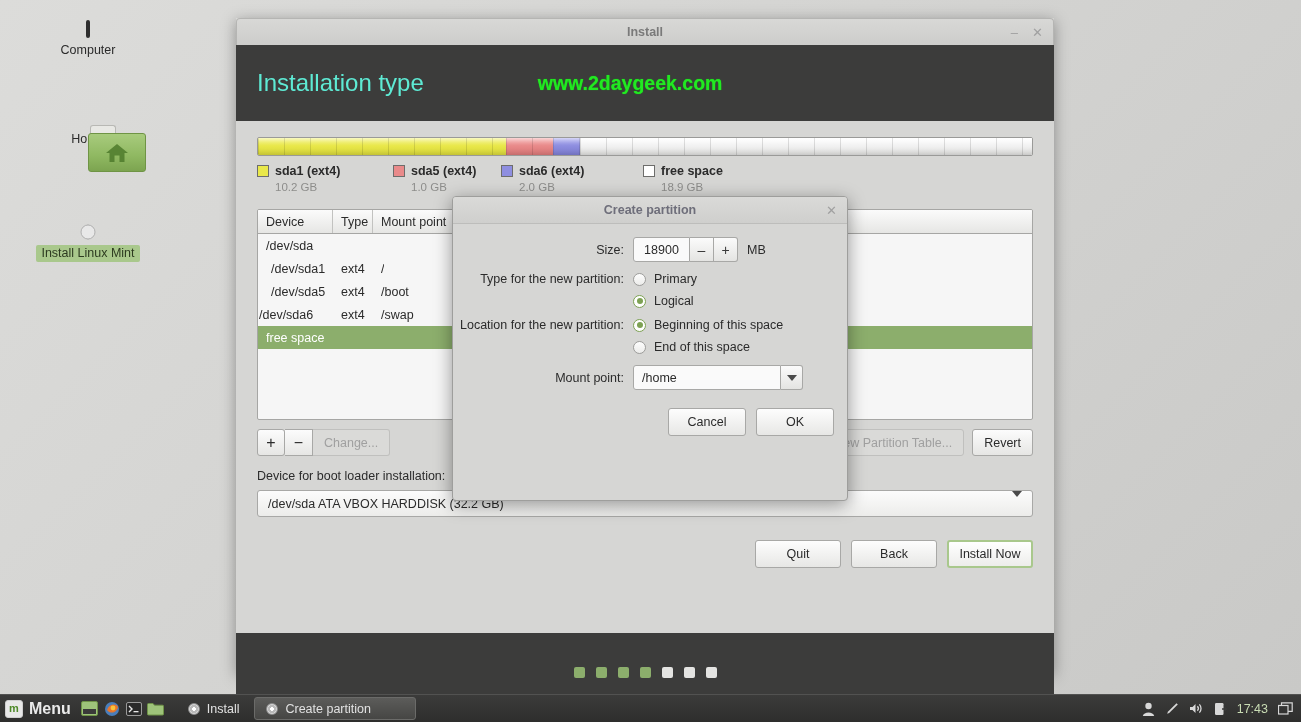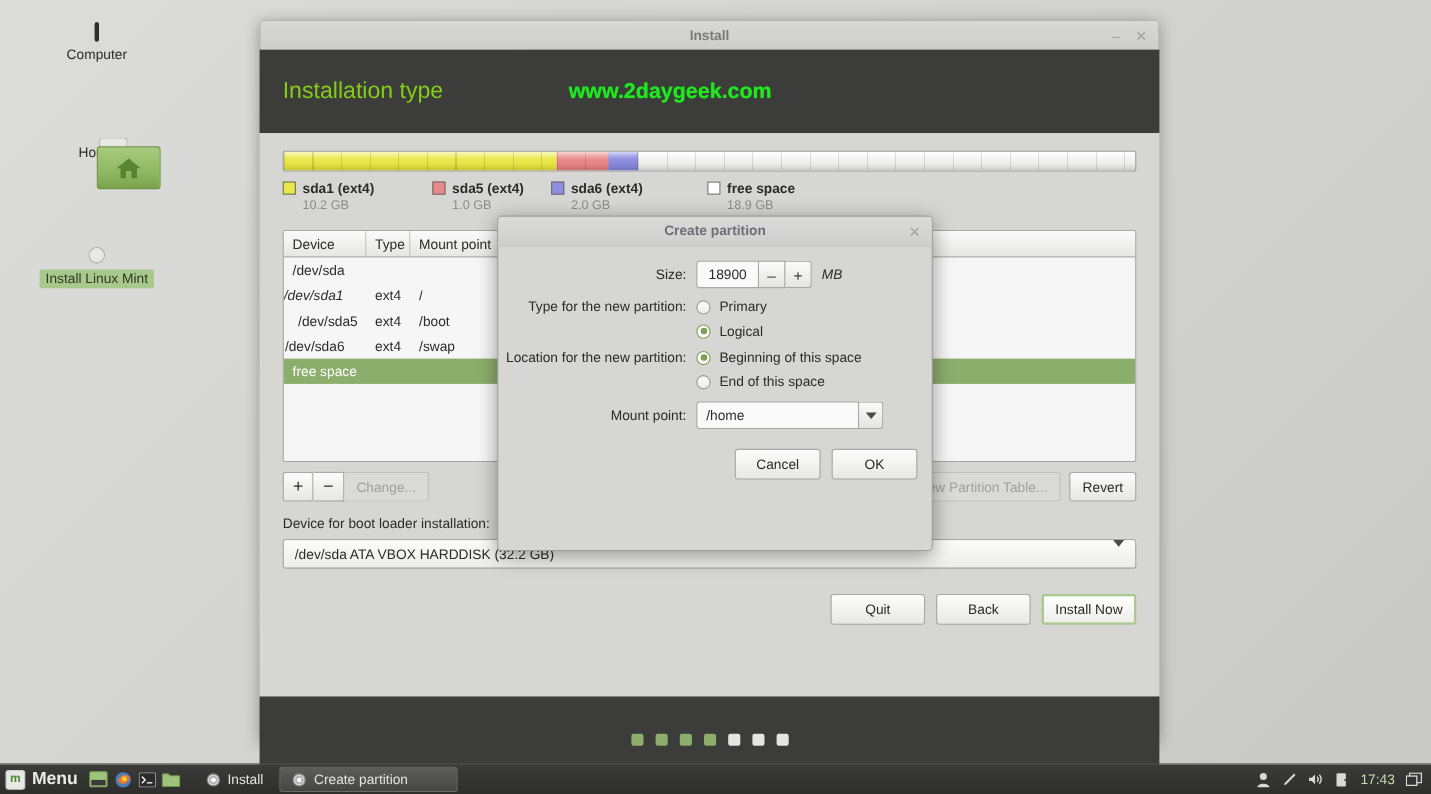--- a/index.html
+++ b/index.html
@@ -79,21 +79,21 @@
   }
   #titlebar .t-title {
     flex: 1; text-align: center; font-size: 12.5px; color: #7a7a7a; font-weight: bold;
   }
   #titlebar .t-btns { position:absolute; right: 10px; top:0; height:27px; display:flex; align-items:center; gap:14px;}
   #titlebar .t-btn { color:#a0a0a0; font-size:13px; cursor:pointer; line-height:1; }
 
   #header {
     height: 76px; background: #3c3c3b; display: flex; align-items: center; padding: 0 0 0 21px;
   }
-  #header .h-title { color: #84cc16; font-size: 21px; }
+  #header .h-title { color: #5eead4; font-size: 24px; }
   #header .watermark {
     color: #22e822; font-size: 19.5px; font-weight: bold; margin-left: 114px;
     text-shadow: 0 0 1px #12c412;
   }
 
   #content {
     background: #d6d6d4; height: 512px; padding: 0 21px; position: relative;
   }
 
   
@@ -194,21 +194,21 @@
   .spin { display:flex; height:25px; }
   .spin .val {
     width: 57px; border:1px solid #a8a8a6; border-radius: 3px 0 0 3px; background:#fafafa;
     display:flex; align-items:center; justify-content:center; font-size:12.5px; color:#2b2b2b;
   }
   .spin .sb {
     width: 24px; border:1px solid #a8a8a6; border-left:none; background: linear-gradient(180deg,#fbfbfb,#e4e4e2);
     display:flex; align-items:center; justify-content:center; font-size:14px; color:#3b3b3b; cursor:pointer;
   }
   .spin .sb.last { border-radius: 0 3px 3px 0; }
-  .unit { font-size:12.5px; color:#2b2b2b; margin-left: 9px; font-style: italic; }
+  .unit { font-size:12.5px; color:#2b2b2b; margin-left: 9px; }
 
   .radio { width: 13px; height: 13px; border-radius:50%; border:1px solid #9d9d9b;
            background: linear-gradient(180deg,#fdfdfd,#ececea); display:inline-block; position:relative; cursor:pointer;}
   .radio.on { border-color:#7da153; background: #ffffff; }
   .radio.on:after {
     content:''; position:absolute; left:50%; top:50%; width:6px; height:6px; transform:translate(-50%,-50%);
     border-radius:50%; background:#7da153;
   }
   .rlabel { font-size:12.5px; color:#2b2b2b; margin-left: 8px; }
 
@@ -368,21 +368,21 @@
         <span class="th" style="width:40px;">Type</span>
         <span class="th">Mount point</span>
       </div>
 
       <div class="tr">
         <span class="td" style="width:75px;">/dev/sda</span>
         <span class="td" style="width:40px;"></span>
         <span class="td"></span>
       </div>
       <div class="tr">
-        <span class="td" style="width:75px; padding-left:0;font-style:italic;">/dev/sda1</span>
+        <span class="td" style="width:75px; padding-left:13px;">/dev/sda1</span>
         <span class="td" style="width:40px;">ext4</span>
         <span class="td">/</span>
       </div>
       <div class="tr">
         <span class="td" style="width:75px; padding-left:13px;">/dev/sda5</span>
         <span class="td" style="width:40px;">ext4</span>
         <span class="td">/boot</span>
       </div>
       <div class="tr">
         <span class="td" style="width:75px; padding-left:1px;">/dev/sda6</span>

